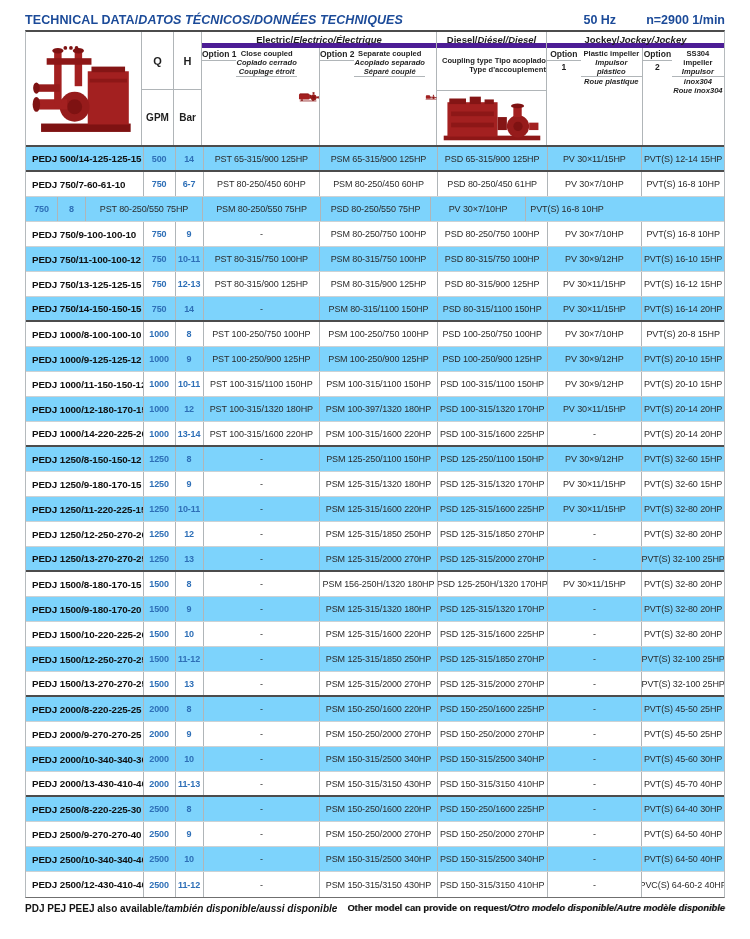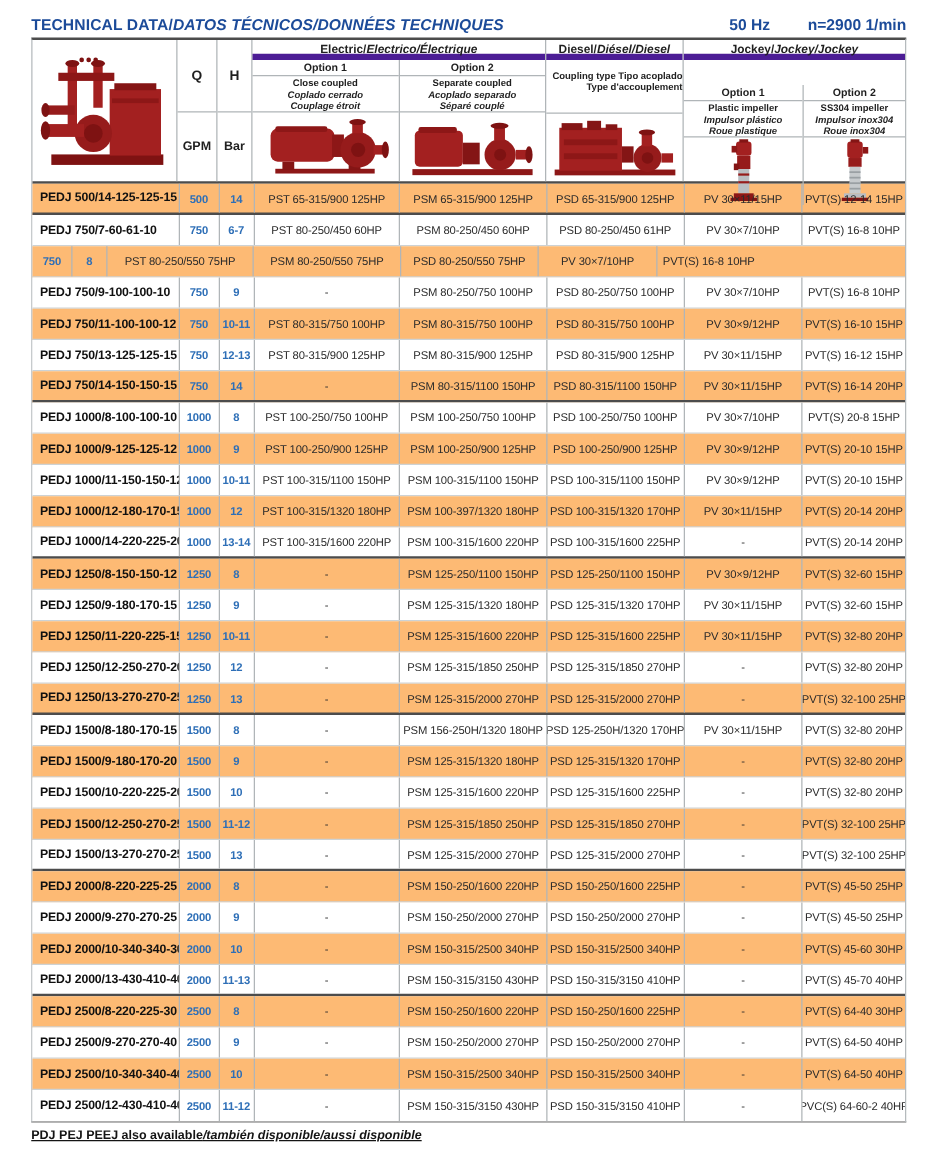--- a/index.html
+++ b/index.html
@@ -27,42 +27,42 @@
     border-top: 2px solid #4c4c4c;
     border-bottom: 1px solid #6f6f6f;
     border-left: 1px solid #b5babd;
     border-right: 1px solid #b5babd;
     background: #fff;
   }
 
   
   .thead { display: flex; height: 115px; border-bottom: 2px solid #4c4c4c; }
   .hcol { border-right: 1px solid #b0b5b8; display: flex; flex-direction: column; }
-  .hcol:last-child { border-right: none; gap: 20px; }
+  .hcol:last-child { border-right: none; }
   .model-head { width: 118px; align-items: center; justify-content: center; }
   .qh-head { }
   .w-q { width: 32px; } .w-h { width: 28px; }
   .qh-top {
     height: 58px; border-bottom: 1px solid #b0b5b8;
     display: flex; align-items: center; justify-content: center;
     font-weight: bold; font-size: 11px; color: #1f1f1f;
   }
   .qh-bottom {
     flex: 1; display: flex; align-items: center; justify-content: center;
     font-weight: bold; font-size: 10px; color: #1f1f1f;
   }
   .group-head { flex-direction: column; }
   .w-e { width: 235px; } .w-d { width: 110px; } .w-j { width: 177px; }
   .group-title {
     height: 16px; line-height: 16px; border-bottom: 5px solid #4c1d95;
     text-align: center; font-weight: bold; font-size: 9.5px; color: #1f1f1f;
   }
   .group-title .i18n { font-style: italic; }
   .group-cols { display: flex; flex: 1; }
-  .subcol { display: flex; flex-direction: column; flex: 1; }
+  .subcol { display: flex; flex: 1; }
   .subcol.bl { border-left: 1px solid #b0b5b8; justify-content: space-between; }
   .w-e1 { max-width: 117px; } .w-e2 { max-width: 118px; }
   .w-j1 { max-width: 95px; } .w-j2 { max-width: 82px; }
   .opt-label {
     height: 13px; line-height: 13px; border-bottom: 1px solid #b0b5b8;
     text-align: center; font-weight: bold; font-size: 8.5px; color: #1f1f1f;
   }
   .sub-label {
     height: 29px; border-bottom: 1px solid #b0b5b8;
     text-align: center; font-size: 7.6px; line-height: 9.2px; padding-top: 1px;
@@ -72,39 +72,39 @@
   .sub-label .ln { display: block; }
   .dtype-label {
     height: 43px; border-bottom: 1px solid #b0b5b8;
     text-align: right; font-size: 7.6px; line-height: 9.2px; padding-top: 8px;
     font-weight: bold; color: #1f1f1f;
   }
   .img-cell { flex: 1; display: flex; align-items: center; justify-content: center; overflow: hidden; }
 
   
   .row { display: flex; height: 25px; border-bottom: 1px solid #cdd2d4; background: #fff; }
-  .row.shaded { background: #fdba74; }
+  .row.shaded { background: #7dd3fc; }
   .row.sep { border-bottom: 2px solid #4c4c4c; }
   .row:last-child { border-bottom: none; }
   .cell {
     border-right: 1px solid #b0b5b8;
     display: flex; align-items: center; justify-content: center;
     font-size: 9px; color: #2b2b2b; white-space: nowrap; overflow: hidden;
     letter-spacing: -0.1px;
   }
   .c-model { width: 118px; justify-content: flex-start; padding-left: 6px; font-weight: bold; color: #101010; font-size: 9.8px; }
   .c-q { width: 32px; } .c-h { width: 28px; }
   .c-e1 { width: 117px; } .c-e2 { width: 118px; } .c-d { width: 110px; }
   .c-j1 { width: 95px; } .c-j2 { width: 82px; border-right: none; }
   .blue { color: #2e6fb7; font-weight: bold; }
 
   
   .footer {
     display: flex; justify-content: space-between; align-items: flex-start;
-    margin-top: 5px; font-size: 10px; color: #141414; text-decoration: underline;
+    margin-top: 5px; font-size: 10px; color: #141414;
   }
   .footer .b { font-weight: bold; }
   .footer .it { font-weight: bold; font-style: italic; }
   .footer-right { font-size: 9.3px; text-shadow: 0.7px 0.4px 0 rgba(60,60,60,0.45); }
 </style>
 </head>
 <body>
 
 <div class="page">
 
@@ -593,15 +593,18 @@
           <div class="cell c-j2">PVC(S) 64-60-2 40HP</div>
         </div>
       </div>
 
   </div>
 
   <div class="footer">
     <div>
       <span class="b">PDJ PEJ PEEJ also available</span><span class="it">/también disponible/aussi disponible</span>
     </div>
+    <div class="footer-right">
+      <span class="b">Other model can provide on request</span><span class="it">/Otro modelo disponible/Autre modèle disponible</span>
+    </div>
   </div>
 
 </div>
 
 </body></html>

